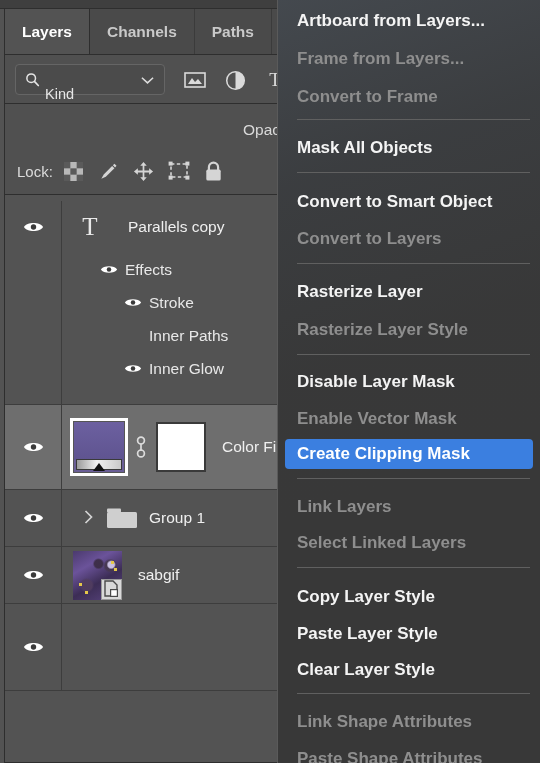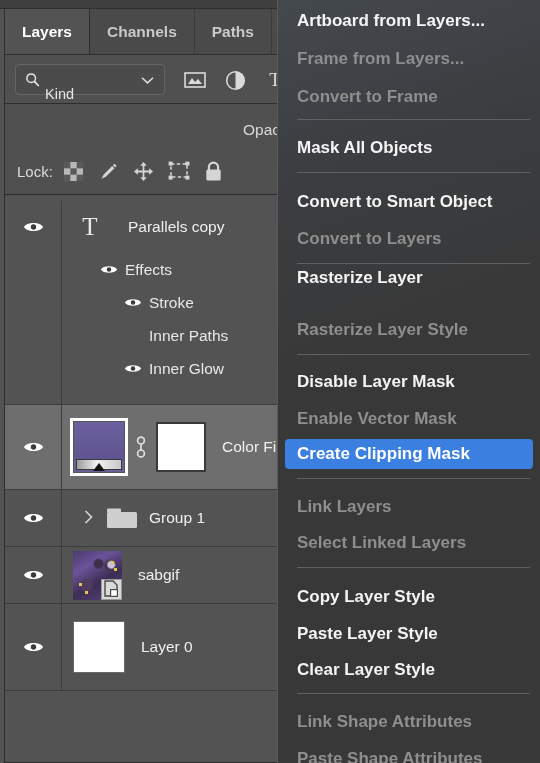--- a/index.html
+++ b/index.html
@@ -432,42 +432,38 @@
         </div>
       </div>
 
       <div class="lrow" style="height:87px">
         <div class="eyecol">
           <svg class="eye" viewBox="0 0 22 14">
             <path d="M1 7 C4 1.5 18 1.5 21 7 C18 12.5 4 12.5 1 7 Z" fill="#ffffff"></path>
             <circle cx="11" cy="7" r="2.8" fill="#3a3a3a"></circle>
           </svg>
         </div>
-        <div class="lbody">
-          <div class="thumbbox" style="margin-left:11px;width:52px;height:52px;background:#ffffff;border:1px solid #6a6a6a;box-sizing:border-box"></div>
-          <span class="lname" style="margin-left:16px">Layer 0</span>
-        </div>
       </div>
 
     </div>
   </div>
 
   <div class="menu">
     <div class="menu-tint"></div>
     <div class="menu-inner" id="menu-items">
         <div class="mi" style="top: 6px;">Artboard from Layers...</div>
         <div class="mi disabled" style="top: 44px;">Frame from Layers...</div>
         <div class="mi disabled" style="top: 82px;">Convert to Frame</div>
         <div class="msep" style="top: 119px;"></div>
         <div class="mi" style="top: 133px;">Mask All Objects</div>
         <div class="msep" style="top: 172px;"></div>
         <div class="mi" style="top: 187px;">Convert to Smart Object</div>
         <div class="mi disabled" style="top: 224px;">Convert to Layers</div>
         <div class="msep" style="top: 263px;"></div>
-        <div class="mi" style="top: 263px; text-align: center;">Rasterize Layer</div>
+        <div class="mi" style="top: 277px; text-align: center;">Rasterize Layer</div>
         <div class="mi disabled" style="top: 315px;">Rasterize Layer Style</div>
         <div class="msep" style="top: 354px;"></div>
         <div class="mi" style="top: 367px;">Disable Layer Mask</div>
         <div class="mi disabled" style="top: 404px;">Enable Vector Mask</div>
         <div class="mi highlight" style="top: 439px;">Create Clipping Mask</div>
         <div class="msep" style="top: 478px;"></div>
         <div class="mi disabled" style="top: 492px;">Link Layers</div>
         <div class="mi disabled" style="top: 528px;">Select Linked Layers</div>
         <div class="msep" style="top: 567px;"></div>
         <div class="mi" style="top: 582px;">Copy Layer Style</div>

